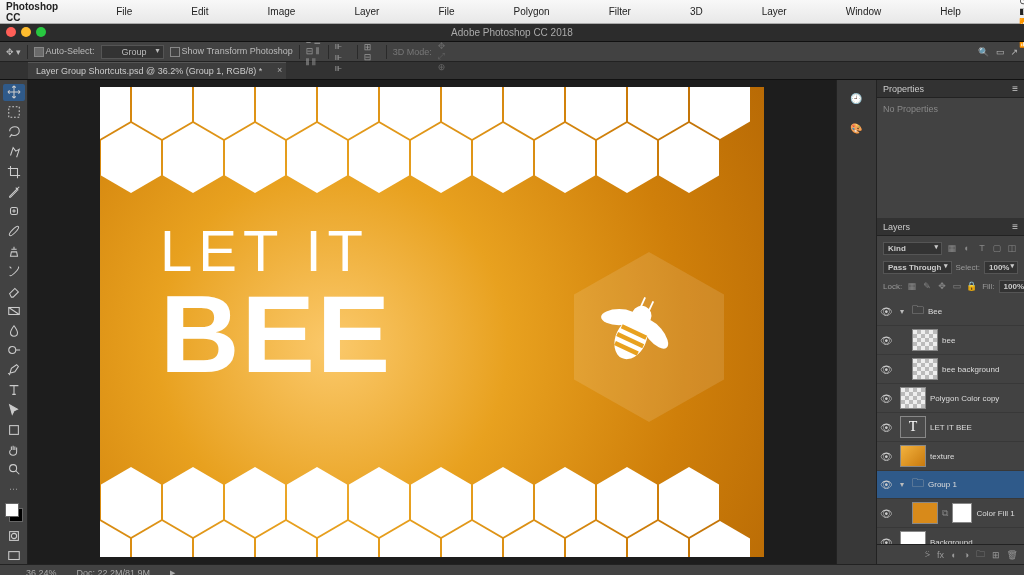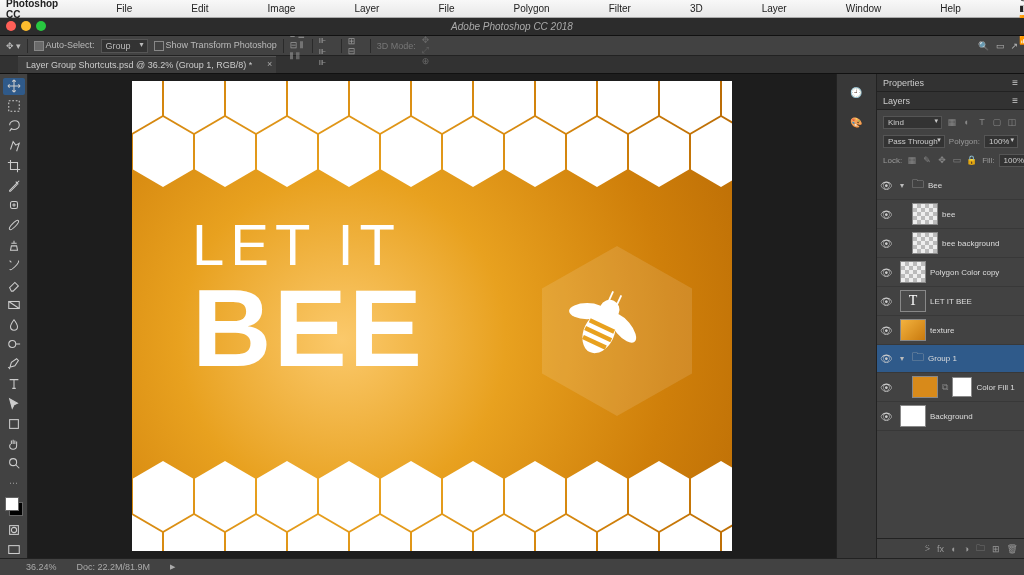--- a/index.html
+++ b/index.html
@@ -1,65 +1,65 @@
 <!DOCTYPE html>
 <html><head>
 <meta charset="utf-8">
 <style>
 * { margin: 0; padding: 0; box-sizing: border-box; font-family: -apple-system, "Helvetica Neue", Arial, sans-serif; }
 body { width: 1024px; height: 575px; background: #1d1d1d; overflow: hidden; color: #ccc; font-size: 10px; }
-.menubar { height: 18px; background: linear-gradient(#f8f8f8,#e8e8e8); display: flex; align-items: center; padding: 0 6px; color: #222; border-bottom: 1px solid #aaa; gap: 48px; }
+.menubar { height: 24px; background: linear-gradient(#f8f8f8,#e8e8e8); display: flex; align-items: center; padding: 0 6px; color: #222; border-bottom: 1px solid #aaa; gap: 48px; }
 .menubar .app { font-weight: bold; margin-right: 10px; }
 .menubar .menu-item { margin-right: 11px; cursor: default; }
 .menubar .right { margin-left: auto; display: flex; align-items: center; gap: 8px; }
 .menubar .right span { font-size: 9px; }
-.titlebar { height: 18px; background: #2c2c2c; display: flex; align-items: center; justify-content: center; color: #aaa; font-size: 10px; border-bottom: 1px solid #111; position: relative; font-style: italic; }
+.titlebar { height: 18px; background: #2c2c2c; display: flex; align-items: center; justify-content: center; color: #aaa; font-size: 10px; border-bottom: 1px solid #111; position: relative; }
 .titlebar .traffic { position: absolute; left: 6px; top: 3px; display: flex; gap: 5px; }
 .titlebar .traffic span { width: 10px; height: 10px; border-radius: 50%; }
 .tr-red { background: #ff5f57; } .tr-yel { background: #febc2e; } .tr-grn { background: #28c840; }
 .options-bar { height: 20px; background: #424242; display: flex; align-items: center; padding: 0 6px; gap: 6px; color: #bbb; border-bottom: 1px solid #222; font-size: 9px; }
 .options-bar .sep { width: 1px; height: 14px; background: #2a2a2a; }
 .options-bar .cb { width: 10px; height: 10px; border: 1px solid #888; display: inline-block; vertical-align: middle; margin-right: 2px; }
 .options-bar .glyph { width: 16px; height: 16px; display: flex; align-items: center; justify-content: center; color: #999; }
 .options-bar .right-ic { margin-left: auto; display: flex; gap: 6px; }
-.options-bar .dd { background: #333; border: 1px solid #555; padding: 1px 16px 1px 4px; position: relative; }
+.options-bar .dd { background: #333; border: 1px solid #555; padding: 1px 16px 1px 20px; position: relative; }
 .options-bar .dd:after { content: "▾"; position: absolute; right: 3px; top: 0; font-size: 8px; }
-.doctabs { height: 18px; background: #323232; border-bottom: 1px solid #111; display: flex; align-items: flex-end; padding-left: 18px; text-align: center; }
+.doctabs { height: 18px; background: #323232; border-bottom: 1px solid #111; display: flex; align-items: flex-end; padding-left: 28px; text-align: center; }
 .doctabs .tab { background: #3d3d3d; color: #ccc; font-size: 9px; padding: 3px 24px 3px 8px; position: relative; border-top: 1px solid #555; }
 .doctabs .tab .x { position: absolute; right: 4px; top: 2px; font-size: 9px; color: #aaa; }
 .workspace { display: flex; height: calc(575px - 18px - 18px - 20px - 18px - 17px); }
 .toolbar { width: 28px; background: #424242; border-right: 1px solid #222; display: flex; flex-direction: column; align-items: center; padding-top: 4px; gap: 3px; }
 .tool { width: 22px; height: 20px; display: flex; align-items: center; justify-content: center; color: #ccc; font-size: 12px; }
 .tool.active { background: #2f5a8a; border-radius: 2px; }
 .tool svg { width: 14px; height: 14px; stroke: #ccc; fill: none; stroke-width: 1.2; }
 .tool.fg-bg { position: relative; height: 28px; }
 .tool .fg { position: absolute; left: 2px; top: 2px; width: 14px; height: 14px; background: #fff; border: 1px solid #666; }
 .tool .bg { position: absolute; right: 2px; bottom: 2px; width: 14px; height: 14px; background: #000; border: 1px solid #666; }
 .canvas-area { flex: 1; background: #1d1d1d; position: relative; overflow: hidden; display: flex; align-items: center; justify-content: center; }
-.canvas { width: 600px; height: 470px; background: radial-gradient(circle at 35% 55%, #fbc96b 0%, #e8a11f 35%, #cf7f0a 70%, #b86a05 100%); position: relative; overflow: hidden; }
+.canvas { width: 664px; height: 470px; background: radial-gradient(circle at 35% 55%, #fbc96b 0%, #e8a11f 35%, #cf7f0a 70%, #b86a05 100%); position: relative; overflow: hidden; }
 .hexstrip { position: absolute; left: -30px; right: -30px; }
 .hexstrip.top { top: -18px; } .hexstrip.bot { bottom: -18px; }
 .hexrow { display: flex; margin-bottom: -16px; }
 .hexrow.offset { margin-left: 31px; }
 .hex { width: 60px; height: 70px; clip-path: polygon(50% 0,100% 25%,100% 75%,50% 100%,0 75%,0 25%); background: #fff; margin-right: 2px; flex: 0 0 60px; }
 .big-text { position: absolute; left: 60px; top: 130px; color: #fff; font-weight: 300; }
 .line1 { font-size: 58px; letter-spacing: 6px; font-weight: 300; }
 .line2 { font-size: 110px; letter-spacing: 2px; font-weight: 900; line-height: 0.9; }
 .ghost-hex { position: absolute; right: 40px; top: 165px; width: 150px; height: 170px; clip-path: polygon(50% 0,100% 25%,100% 75%,50% 100%,0 75%,0 25%); background: rgba(255,255,255,0.12); }
 .bee-ic { position: absolute; right: 85px; top: 200px; width: 90px; height: 90px; transform: rotate(25deg); }
 .bee-ic svg { width: 100%; height: 100%; }
 .panel-stack { width: 40px; background: #383838; border-left: 1px solid #222; display: flex; flex-direction: column; align-items: center; padding-top: 8px; gap: 10px; }
 .panel-stack .pic { width: 20px; height: 20px; display: flex; align-items: center; justify-content: center; color: #999; }
 .right-panels { width: 148px; background: #424242; border-left: 1px solid #222; display: flex; flex-direction: column; font-size: 9px; }
 .panel-head { background: #323232; padding: 3px 6px; color: #ccc; border-bottom: 1px solid #222; display: flex; align-items: center; gap: 36px; }
 .panel-head .ham { margin-left: auto; font-size: 10px; }
 .props-body { flex: 0 0 120px; padding: 6px; color: #888; }
 .layers-opts { padding: 4px 6px; display: flex; flex-direction: column; gap: 3px; }
 .lo-row { display: flex; gap: 4px; align-items: center; height: 16px; }
-.lo-row .dd2 { flex: 1; background: #333; border: 1px solid #555; padding: 1px 4px; font-size: 8px; position: relative; }
+.lo-row .dd2 { flex: 1; background: #333; border: 1px solid #555; padding: 1px 4px; font-size: 8px; position: relative; font-weight: bold; }
 .lo-row .dd2:after { content: "▾"; position: absolute; right: 3px; top: 0; font-size: 7px; }
 .lo-row .icrow { display: flex; gap: 3px; color: #888; }
 .lo-row .icrow span { width: 12px; text-align: center; }
 .lo-row .lbl { color: #999; font-size: 8px; }
 .layer-list { flex: 1; overflow: auto; }
 .layer { display: flex; align-items: center; padding: 3px 3px; gap: 4px; border-bottom: 1px solid #383838; }
 .layer.selected { background: #2f5a8a; }
 .layer .eye { width: 12px; text-align: center; color: #ccc; font-size: 10px; }
 .layer .indent { display: inline-block; }
 .layer .arrow { width: 8px; color: #bbb; font-size: 8px; }
@@ -347,39 +347,40 @@
   <div class="panel-stack">
     <div class="pic">🕘</div>
     <div class="pic">🎨</div>
   </div>
 
   <div class="right-panels">
     <div class="panel-head">
       <span>Properties</span>
         <span class="ham">≡</span>
     </div>
+    <div class="props-body">No Properties</div>
 
     <div class="panel-head">
       <span>Layers</span>
         <span class="ham">≡</span>
     </div>
     <div class="layers-opts">
       <div class="lo-row">
         <span class="dd2">Kind</span>
         <span class="icrow">
             <span>▦</span>
             <span>◐</span>
             <span>T</span>
             <span>▢</span>
             <span>◫</span>
           </span>
       </div>
       <div class="lo-row">
         <span class="dd2">Pass Through</span>
-        <span class="lbl">Polygon:</span>
+        <span class="lbl">Select:</span>
         <span class="dd2" style="flex:0 0 34px">100%</span>
       </div>
       <div class="lo-row">
         <span class="lbl">Lock:</span>
         <span class="icrow">
             <span>▦</span>
             <span>✎</span>
             <span>✥</span>
             <span>▭</span>
             <span>🔒</span>

